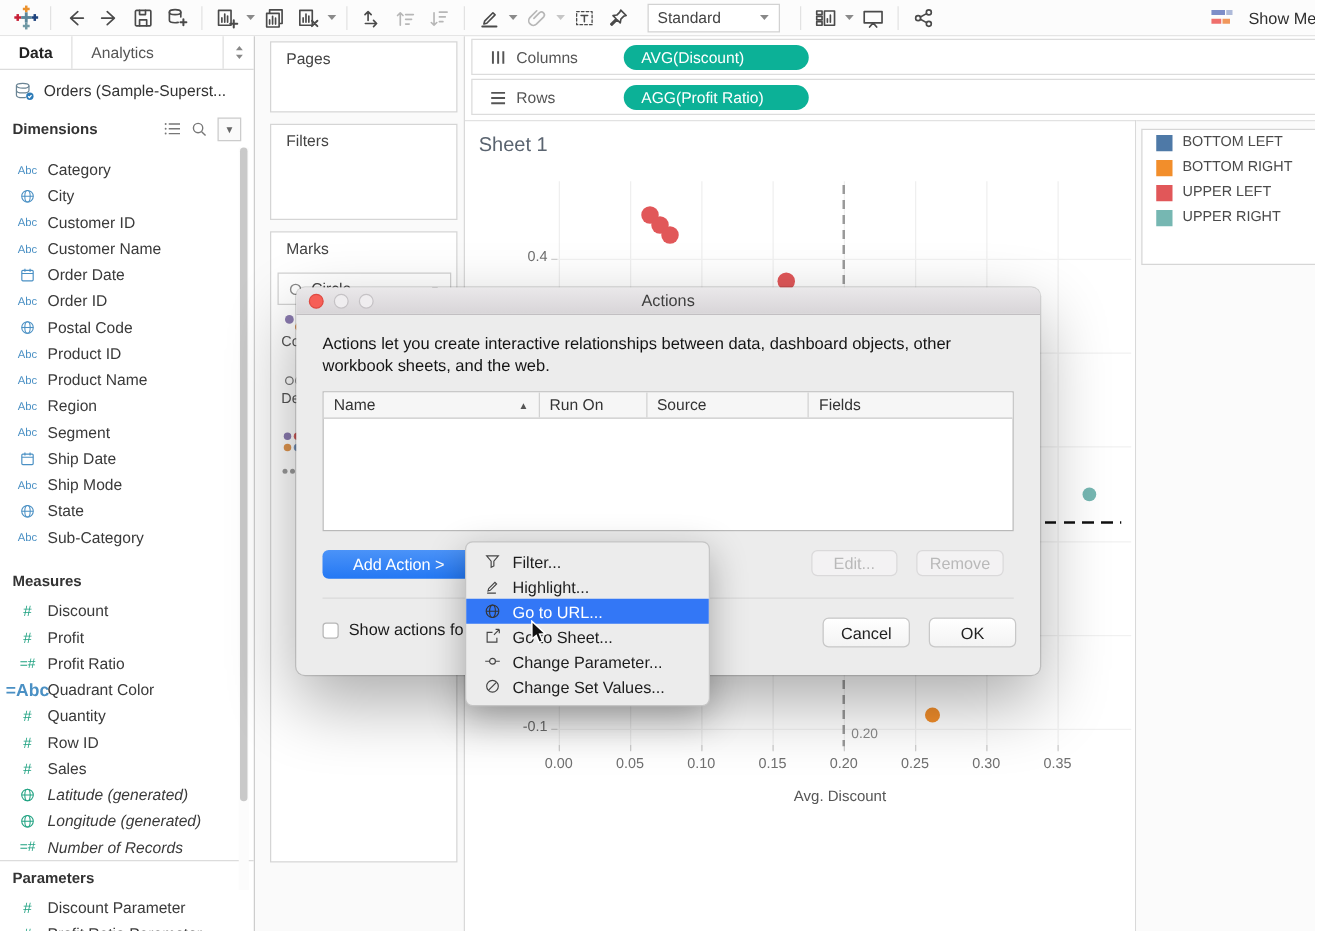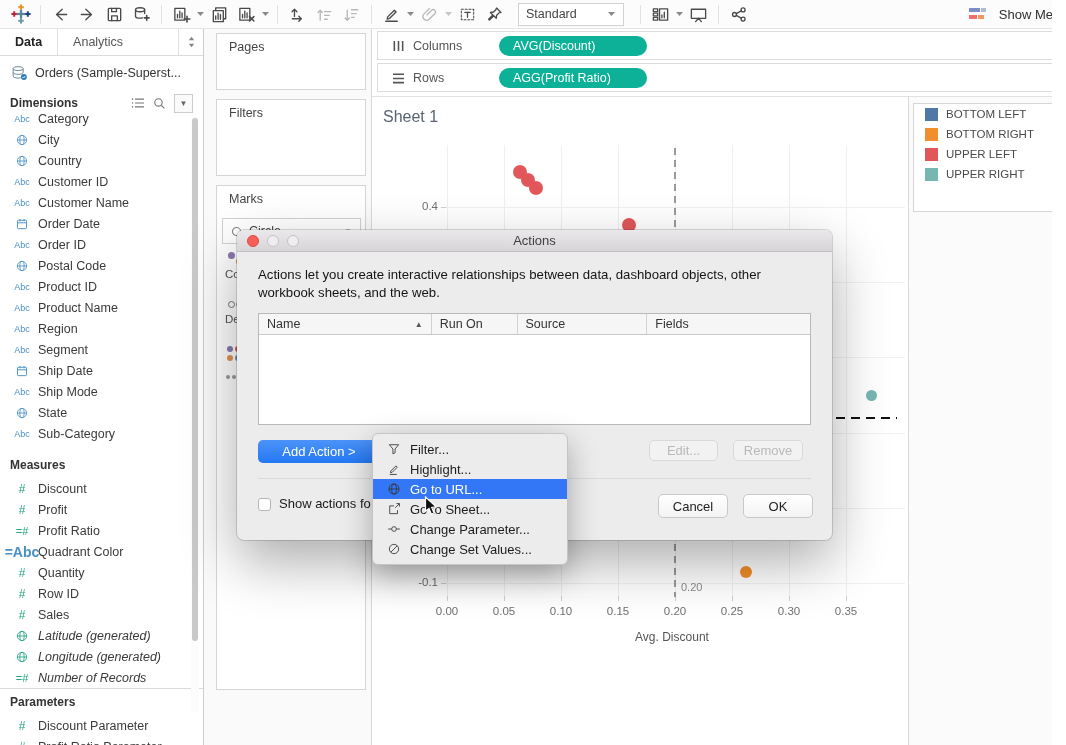--- a/index.html
+++ b/index.html
@@ -364,46 +364,36 @@
           </span>
         <span>
             <svg width="13" height="13" viewBox="0 0 15 15" fill="none" stroke="#777" stroke-width="1.3">
               <circle cx="6.3" cy="6.3" r="4.3"></circle>
               <path d="M9.6 9.6l3.6 3.6"></path>
             </svg>
           </span>
         <span class="dd-box">▼</span>
       </span>
     </div>
-    <div id="dims-list" style="position:absolute;top:79px;left:0;width:100%">
+    <div id="dims-list" style="position:absolute;top:96px;left:0;width:100%">
         <div class="field-row">
           <span class="f-icon">
             <span class="txticon" style="color:#4A90C4;font-weight:normal;font-size:9px">Abc</span>
           </span>
           <span class="f-label">Category</span>
         </div>
         <div class="field-row">
           <span class="f-icon">
             <svg width="12" height="12" viewBox="0 0 14 14" fill="none" stroke="#4A90C4" stroke-width="1">
               <circle cx="7" cy="7" r="5.4"></circle>
               <ellipse cx="7" cy="7" rx="2.5" ry="5.4"></ellipse>
               <path d="M1.6 7h10.8"></path>
             </svg>
           </span>
           <span class="f-label">City</span>
-        </div>
-        <div class="field-row">
-          <span class="f-icon">
-            <svg width="12" height="12" viewBox="0 0 14 14" fill="none" stroke="#4A90C4" stroke-width="1">
-              <circle cx="7" cy="7" r="5.4"></circle>
-              <ellipse cx="7" cy="7" rx="2.5" ry="5.4"></ellipse>
-              <path d="M1.6 7h10.8"></path>
-            </svg>
-          </span>
-          <span class="f-label">Country</span>
         </div>
         <div class="field-row">
           <span class="f-icon">
             <span class="txticon" style="color:#4A90C4;font-weight:normal;font-size:9px">Abc</span>
           </span>
           <span class="f-label">Customer ID</span>
         </div>
         <div class="field-row">
           <span class="f-icon">
             <span class="txticon" style="color:#4A90C4;font-weight:normal;font-size:9px">Abc</span>

